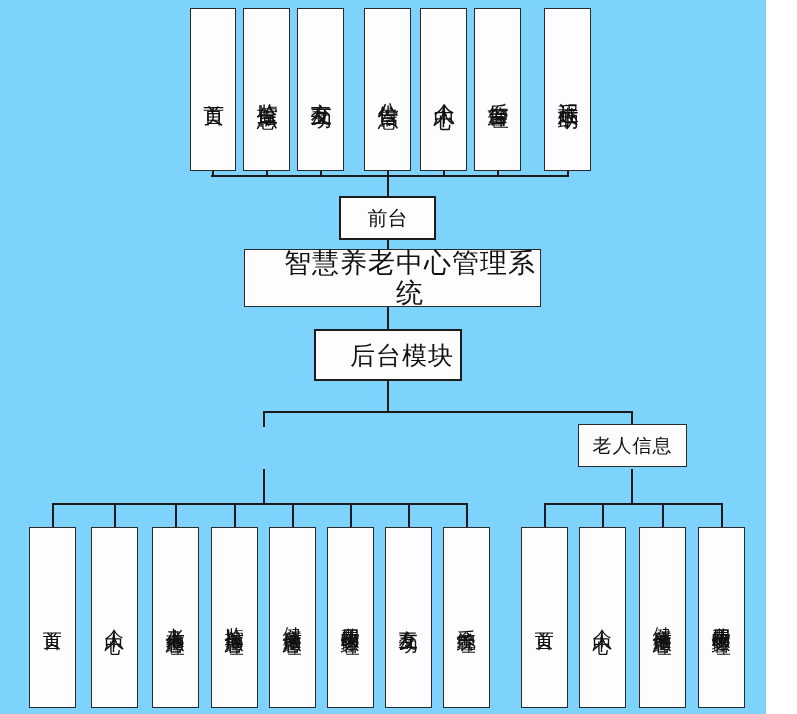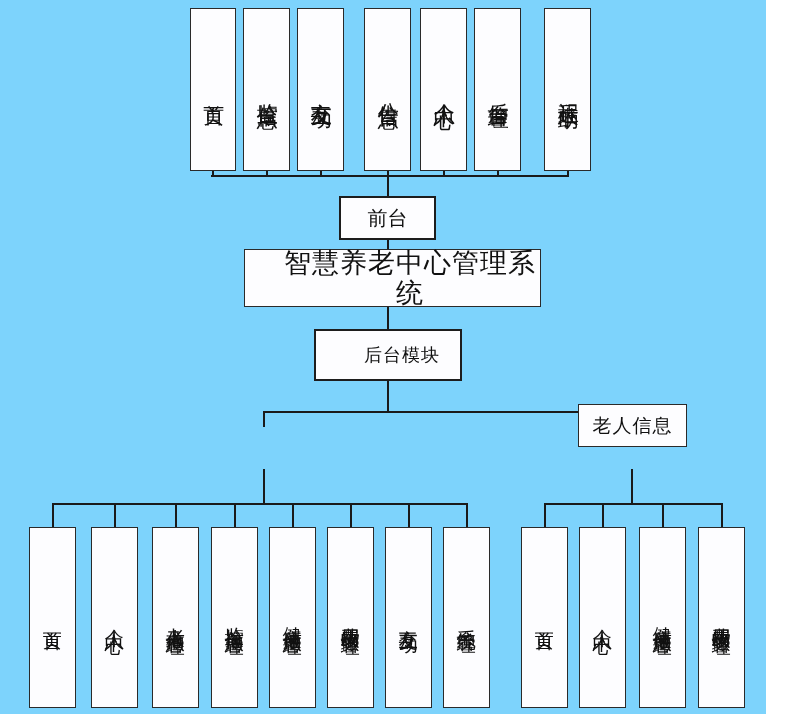--- a/index.html
+++ b/index.html
@@ -53,21 +53,21 @@
     letter-spacing: 2px;
     display: block;
   }
 
   .node .lbl { display: block; }
 
   
   .t-top      { font-size: 21px; }
   .t-front    { font-size: 20px; }
   .t-title    { font-size: 27px; letter-spacing: 1px; }
-  .t-backmod  { font-size: 18px; letter-spacing: 1px; padding-left: 28px; }
+  .t-backmod  { font-size: 25px; letter-spacing: 1px; padding-left: 28px; }
   .t-mid      { font-size: 19px; letter-spacing: 1px; }
   .t-leaf     { font-size: 19px; }
 
   .sans { font-family: "Liberation Sans", "DejaVu Sans", sans-serif; }
 </style>
 </head>
 <body>
 
 <div id="diagram">
 
@@ -119,21 +119,21 @@
 
   <div class="node sans t-backmod" style="left:314px; top:329px; width:148px; height:52px;">
     <span class="lbl">后台模块</span>
   </div>
 
   <div class="line v" style="left:387px; top:381px; height:31px;"></div>
   <div class="line h" style="left:263px; top:411px; width:370px;"></div>
   <div class="line v" style="left:263px; top:411px; height:16px;"></div>
   <div class="line v" style="left:631px; top:411px; height:16px;"></div>
 
-  <div class="node thin-border t-mid" style="left:578px; top:404px; width:109px; height:43px;">
+  <div class="node thin-border t-mid" style="left:578px; top:424px; width:109px; height:43px;">
     <span class="lbl">老人信息</span>
   </div>
 
   <div class="line v" style="left:263px; top:469px; height:35px;"></div>
   <div class="line v" style="left:631px; top:469px; height:35px;"></div>
 
   <div class="line h" style="left:52px; top:503px; width:414px;"></div>
   <div class="line v" style="left:52px;  top:503px; height:25px;"></div>
   <div class="line v" style="left:114px; top:503px; height:25px;"></div>
   <div class="line v" style="left:175px; top:503px; height:25px;"></div>

